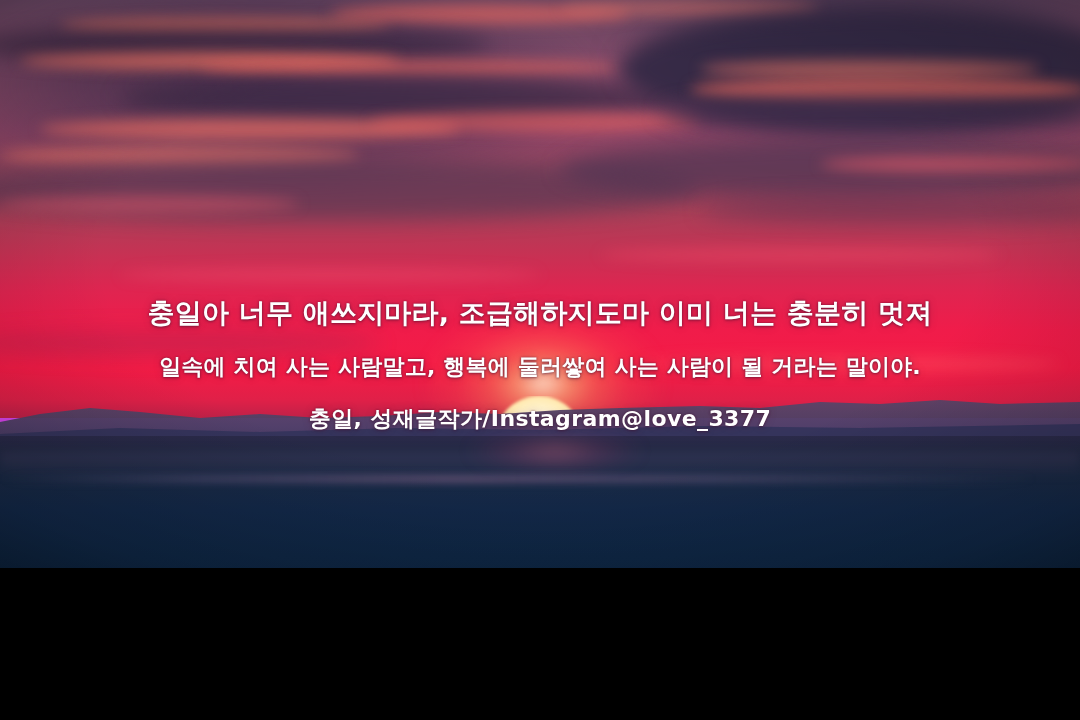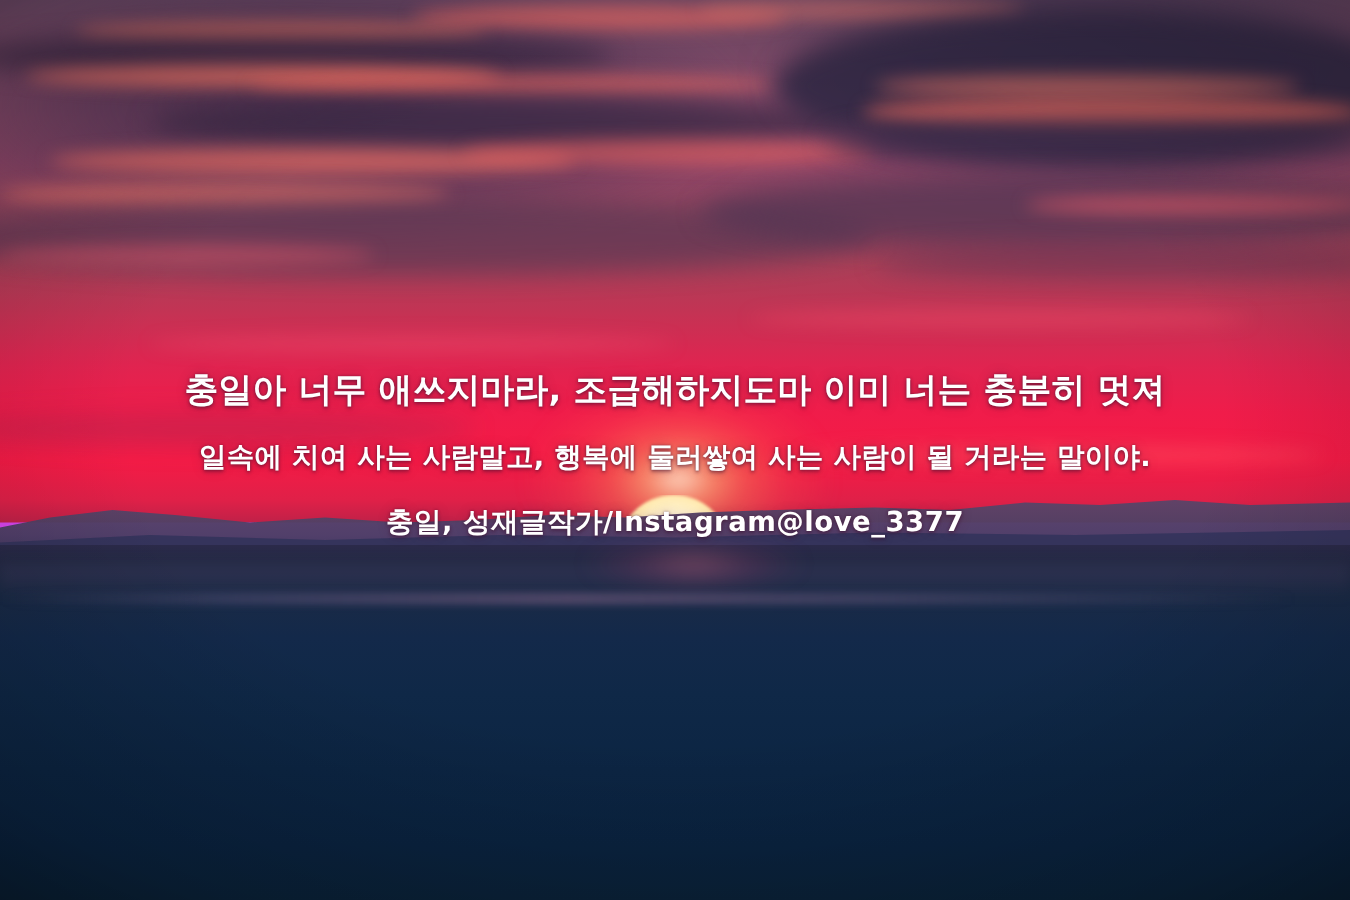--- a/index.html
+++ b/index.html
@@ -3,21 +3,21 @@
 <meta charset="utf-8">
 <style>
   html, body {
     margin: 0;
     padding: 0;
     background: #000;
   }
   #scene {
     position: relative;
     width: 1080px;
-    height: 720px;
+    height: 568px;
     overflow: hidden;
     font-family: "DejaVu Sans", "Liberation Sans", sans-serif;
     background: #d946ef;
   }
 
   #sky {
     position: absolute;
     left: 0; top: 0;
     width: 1080px;
     height: 418px;

